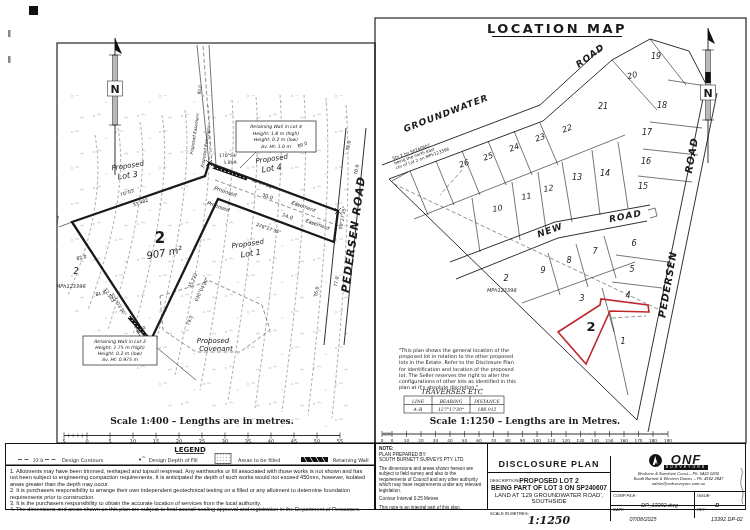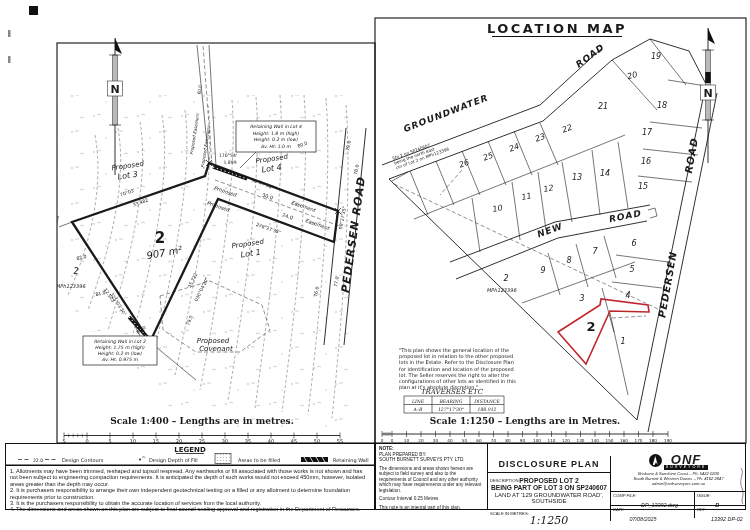--- a/index.html
+++ b/index.html
@@ -43,21 +43,21 @@
   .row13{position:relative;height:13px;border-bottom:1px solid #111;}
   .row13b{position:relative;height:12px;}
   .subL{position:absolute;left:0;top:0;bottom:0;width:84px;border-right:1px solid #111;padding:1px 2px;box-sizing:border-box;}
   .subR{position:absolute;left:84px;top:0;bottom:0;right:0;padding:1px 2px;box-sizing:border-box;}
   .lab{font-size:4.2px;color:#222;display:inline-block;vertical-align:top;}
   .val{font-size:5.4px;display:inline-block;}
   .descL1{font-weight:bold;font-size:6.8px;margin-top:4px;}
   .descL2{font-weight:bold;font-size:6.6px;}
   .descL3{font-size:6px;margin-top:1px;}
   .descL4{font-size:6px;}
-  .scaleVal{font-family:"DejaVu Serif",serif;font-style:italic;font-weight:normal;font-size:11px;line-height:15px;}
+  .scaleVal{font-family:"DejaVu Serif",serif;font-style:italic;font-weight:bold;font-size:11px;line-height:15px;}
   .noteHd{font-weight:bold;}
   .noteGap{height:3px;}
 </style>
 </head>
 <body>
 
 <div id="sheet">
 
 <svg width="750" height="530" viewBox="0 0 750 530">
   <defs>

